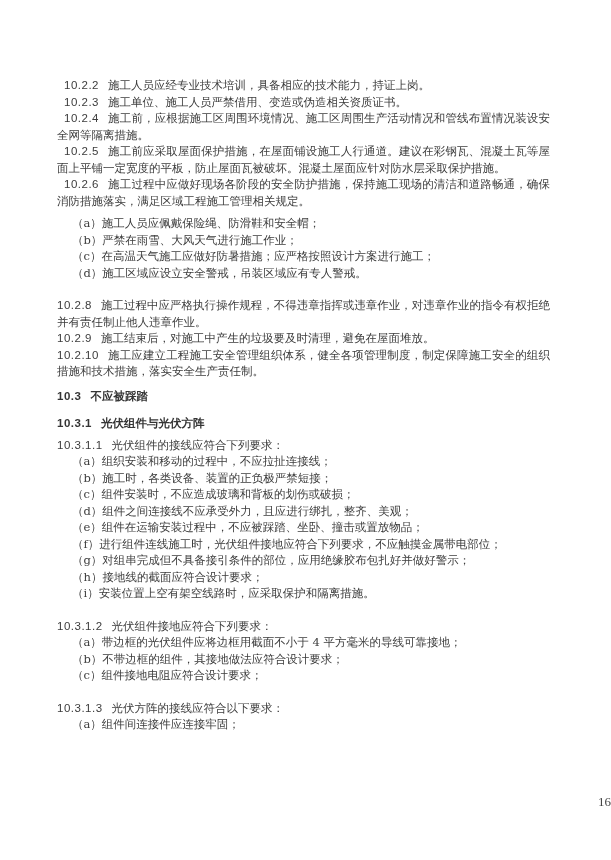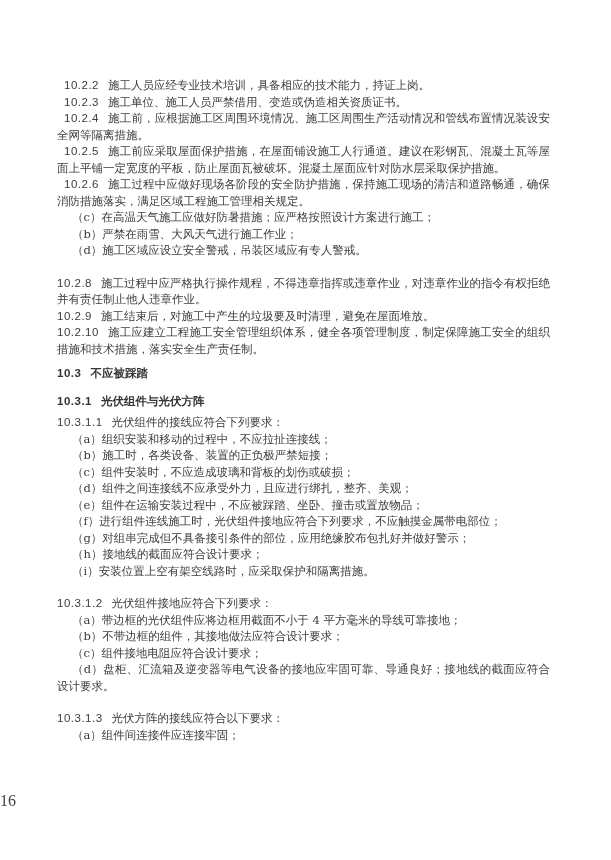--- a/index.html
+++ b/index.html
@@ -41,56 +41,56 @@
     font-family: "Liberation Sans", "DejaVu Sans", sans-serif;
     letter-spacing: 0.5px;
     margin-right: 9px;
     white-space: nowrap;
   }
   .pageno {
     position: absolute;
     bottom: 50px;
     left: 0;
     width: 100%;
-    text-align: left;
-    font-size: 16px;
+    text-align: right;
+    font-size: 13px;
     color: #444444;
     font-family: "Liberation Serif", "DejaVu Serif", serif;
   }
 </style>
 </head>
 <body>
 
 <div class="page">
   <div class="doc-body">
       <p class="clause fl"><span class="num">10.2.2</span><span>施工人员应经专业技术培训，具备相应的技术能力，持证上岗。</span></p>
       <p class="clause fl"><span class="num">10.2.3</span><span>施工单位、施工人员严禁借用、变造或伪造相关资质证书。</span></p>
       <p class="clause fl"><span class="num">10.2.4</span><span>施工前，应根据施工区周围环境情况、施工区周围生产活动情况和管线布置情况装设安全网等隔离措施。</span></p>
       <p class="clause fl"><span class="num">10.2.5</span><span>施工前应采取屋面保护措施，在屋面铺设施工人行通道。建议在彩钢瓦、混凝土瓦等屋面上平铺一定宽度的平板，防止屋面瓦被破坏。混凝土屋面应针对防水层采取保护措施。</span></p>
       <p class="clause fl"><span class="num">10.2.6</span><span>施工过程中应做好现场各阶段的安全防护措施，保持施工现场的清洁和道路畅通，确保消防措施落实，满足区域工程施工管理相关规定。</span></p>
+      <p class="item gap">（a）施工人员应佩戴保险绳、防滑鞋和安全帽；</p>
+      <p class="item">（b）严禁在雨雪、大风天气进行施工作业；</p>
       <p class="item">（c）在高温天气施工应做好防暑措施；应严格按照设计方案进行施工；</p>
-      <p class="item">（b）严禁在雨雪、大风天气进行施工作业；</p>
       <p class="item">（d）施工区域应设立安全警戒，吊装区域应有专人警戒。</p>
       <p class="clause tight"><span class="num">10.2.8</span><span>施工过程中应严格执行操作规程，不得违章指挥或违章作业，对违章作业的指令有权拒绝并有责任制止他人违章作业。</span></p>
       <p class="clause"><span class="num">10.2.9</span><span>施工结束后，对施工中产生的垃圾要及时清理，避免在屋面堆放。</span></p>
       <p class="clause"><span class="num">10.2.10</span><span>施工应建立工程施工安全管理组织体系，健全各项管理制度，制定保障施工安全的组织措施和技术措施，落实安全生产责任制。</span></p>
       <p class="h1"><span class="num">10.3</span><span>不应被踩踏</span></p>
       <p class="h2"><span class="num">10.3.1</span><span>光伏组件与光伏方阵</span></p>
       <p class="clause sub"><span class="num">10.3.1.1</span><span>光伏组件的接线应符合下列要求：</span></p>
       <p class="item">（a）组织安装和移动的过程中，不应拉扯连接线；</p>
       <p class="item">（b）施工时，各类设备、装置的正负极严禁短接；</p>
       <p class="item">（c）组件安装时，不应造成玻璃和背板的划伤或破损；</p>
       <p class="item">（d）组件之间连接线不应承受外力，且应进行绑扎，整齐、美观；</p>
       <p class="item">（e）组件在运输安装过程中，不应被踩踏、坐卧、撞击或置放物品；</p>
       <p class="item">（f）进行组件连线施工时，光伏组件接地应符合下列要求，不应触摸金属带电部位；</p>
       <p class="item">（g）对组串完成但不具备接引条件的部位，应用绝缘胶布包扎好并做好警示；</p>
       <p class="item">（h）接地线的截面应符合设计要求；</p>
       <p class="item">（i）安装位置上空有架空线路时，应采取保护和隔离措施。</p>
       <p class="clause tight"><span class="num">10.3.1.2</span><span>光伏组件接地应符合下列要求：</span></p>
       <p class="item">（a）带边框的光伏组件应将边框用截面不小于 4 平方毫米的导线可靠接地；</p>
       <p class="item">（b）不带边框的组件，其接地做法应符合设计要求；</p>
       <p class="item">（c）组件接地电阻应符合设计要求；</p>
-      <p class="item">（d）盘柜、汇流箱及逆变器等电气设备的接地应牢固可靠、导通良好；接地线的截面应符合设计要求。</p>
       <p class="clause tight"><span class="num">10.3.1.3</span><span>光伏方阵的接线应符合以下要求：</span></p>
       <p class="item">（a）组件间连接件应连接牢固；</p>
     </div>
   <div class="pageno">16</div>
 </div>
 
 </body></html>

